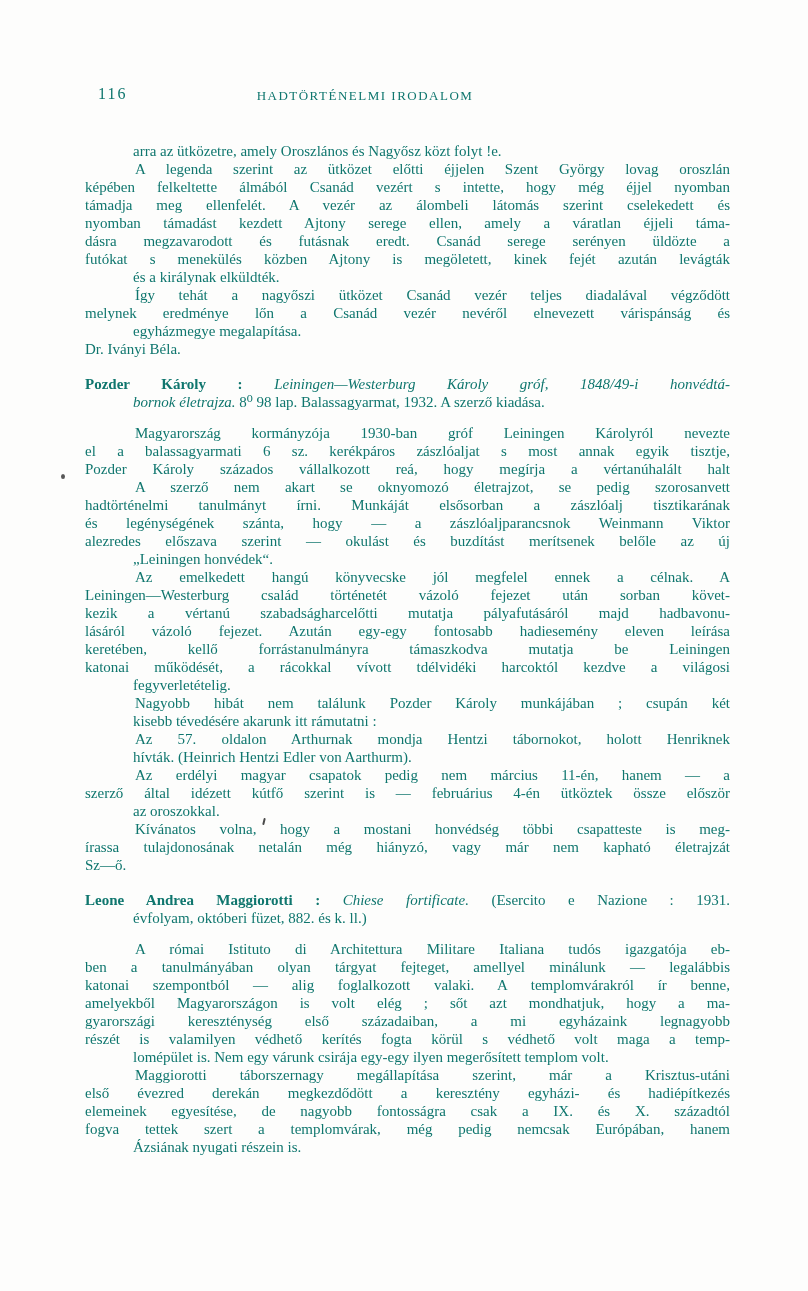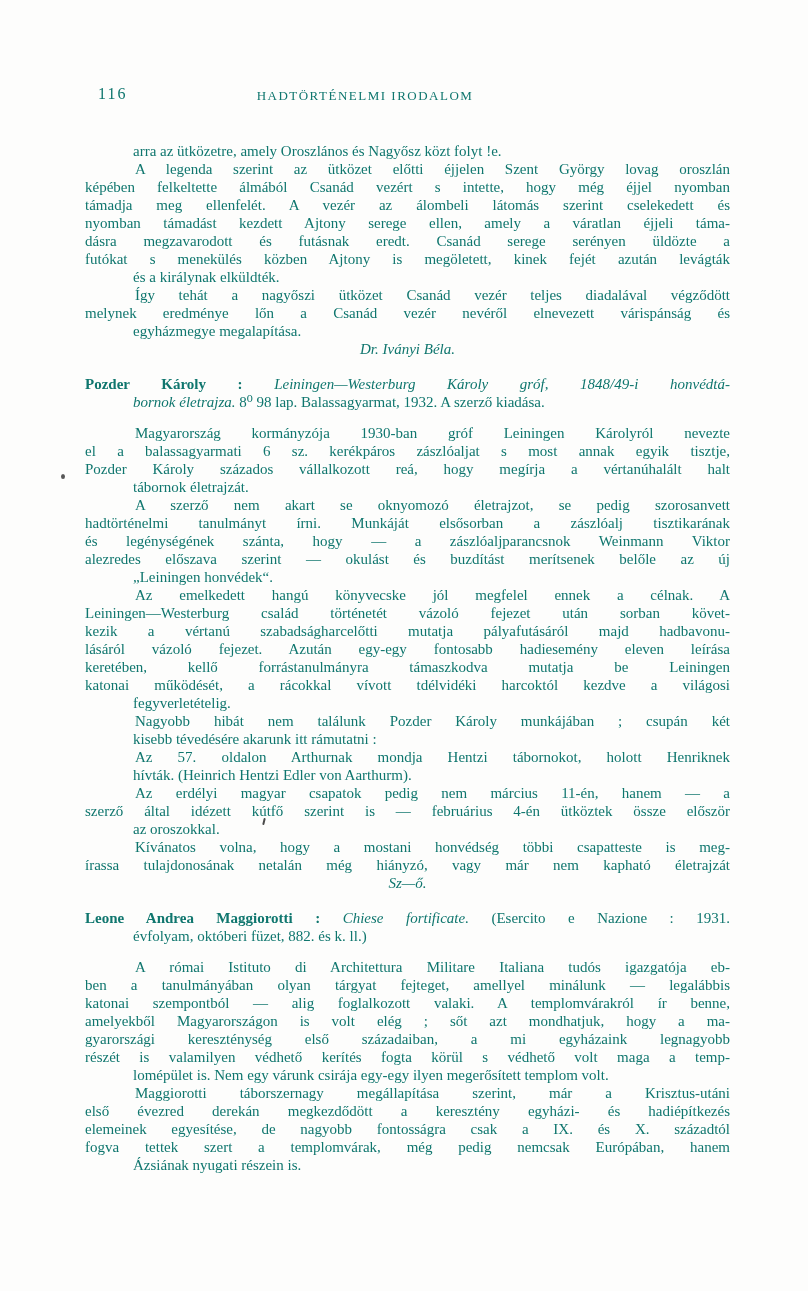--- a/index.html
+++ b/index.html
@@ -28,22 +28,21 @@
   .block.heading{margin:17px 0 13px 0;}
   .pline{
     text-align:justify;
     text-align-last:justify;
   }
   .pline.endline{text-align-last:left;margin-left:48px;}
   .block.indent .pline:first-child{padding-left:50px;}
   .b{font-weight:bold;margin-top:44px;}
   .i{font-style:italic;}
   .sigline{
-    text-align:center;
-    font-style:italic;
+    text-align:left;
   }
   .speck-dot{
     position:absolute;left:61px;top:474px;width:4px;height:5px;
     background:#3a3a3a;border-radius:50%;opacity:.85;
   }
   .speck-mark{
     position:absolute;left:263px;top:818px;width:2px;height:7px;
     background:#4a4a4a;transform:rotate(14deg);border-radius:1px;
   }
 </style>
@@ -76,21 +75,20 @@
         <div class="sigline">Dr. Iványi Béla.</div>
       </div>
       <div class="block heading">
         <div class="pline"><span class="b ">Pozder Károly : </span><span class="i">Leiningen—Westerburg Károly gróf, 1848/49-i honvédtá-</span></div>
         <div class="pline endline"><span class="i">bornok életrajza. </span><span class="">8⁰ 98 lap. Balassagyarmat, 1932. A szerző kiadása.</span></div>
       </div>
       <div class="block para indent">
         <div class="pline">Magyarország kormányzója 1930-ban gróf Leiningen Károlyról nevezte</div>
         <div class="pline">el a balassagyarmati 6 sz. kerékpáros zászlóaljat s most annak egyik tisztje,</div>
         <div class="pline">Pozder Károly százados vállalkozott reá, hogy megírja a vértanúhalált halt</div>
-        <div class="pline endline">tábornok életrajzát.</div>
       </div>
       <div class="block para indent">
         <div class="pline">A szerző nem akart se oknyomozó életrajzot, se pedig szorosanvett</div>
         <div class="pline">hadtörténelmi tanulmányt írni. Munkáját elsősorban a zászlóalj tisztikarának</div>
         <div class="pline">és legénységének szánta, hogy — a zászlóaljparancsnok Weinmann Viktor</div>
         <div class="pline">alezredes előszava szerint — okulást és buzdítást merítsenek belőle az új</div>
         <div class="pline endline">„Leiningen honvédek“.</div>
       </div>
       <div class="block para indent">
         <div class="pline">Az emelkedett hangú könyvecske jól megfelel ennek a célnak. A</div>

